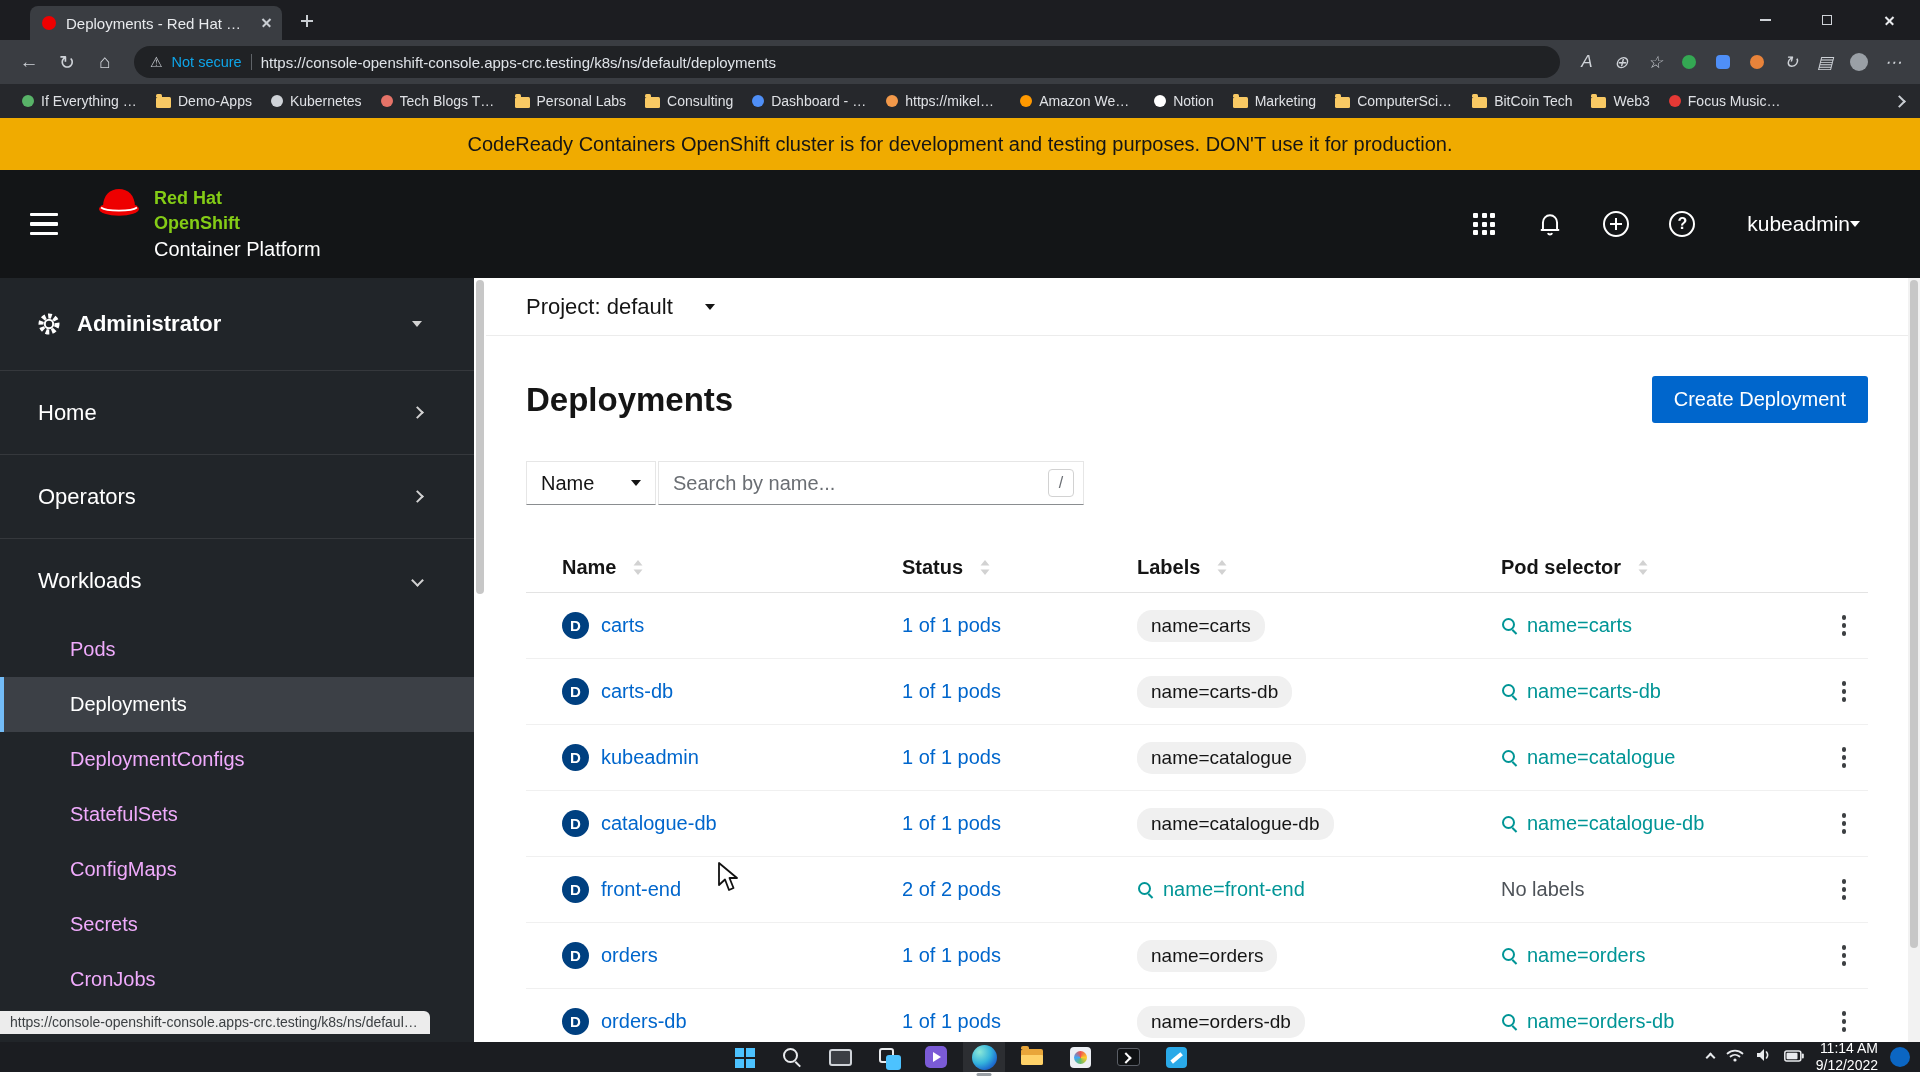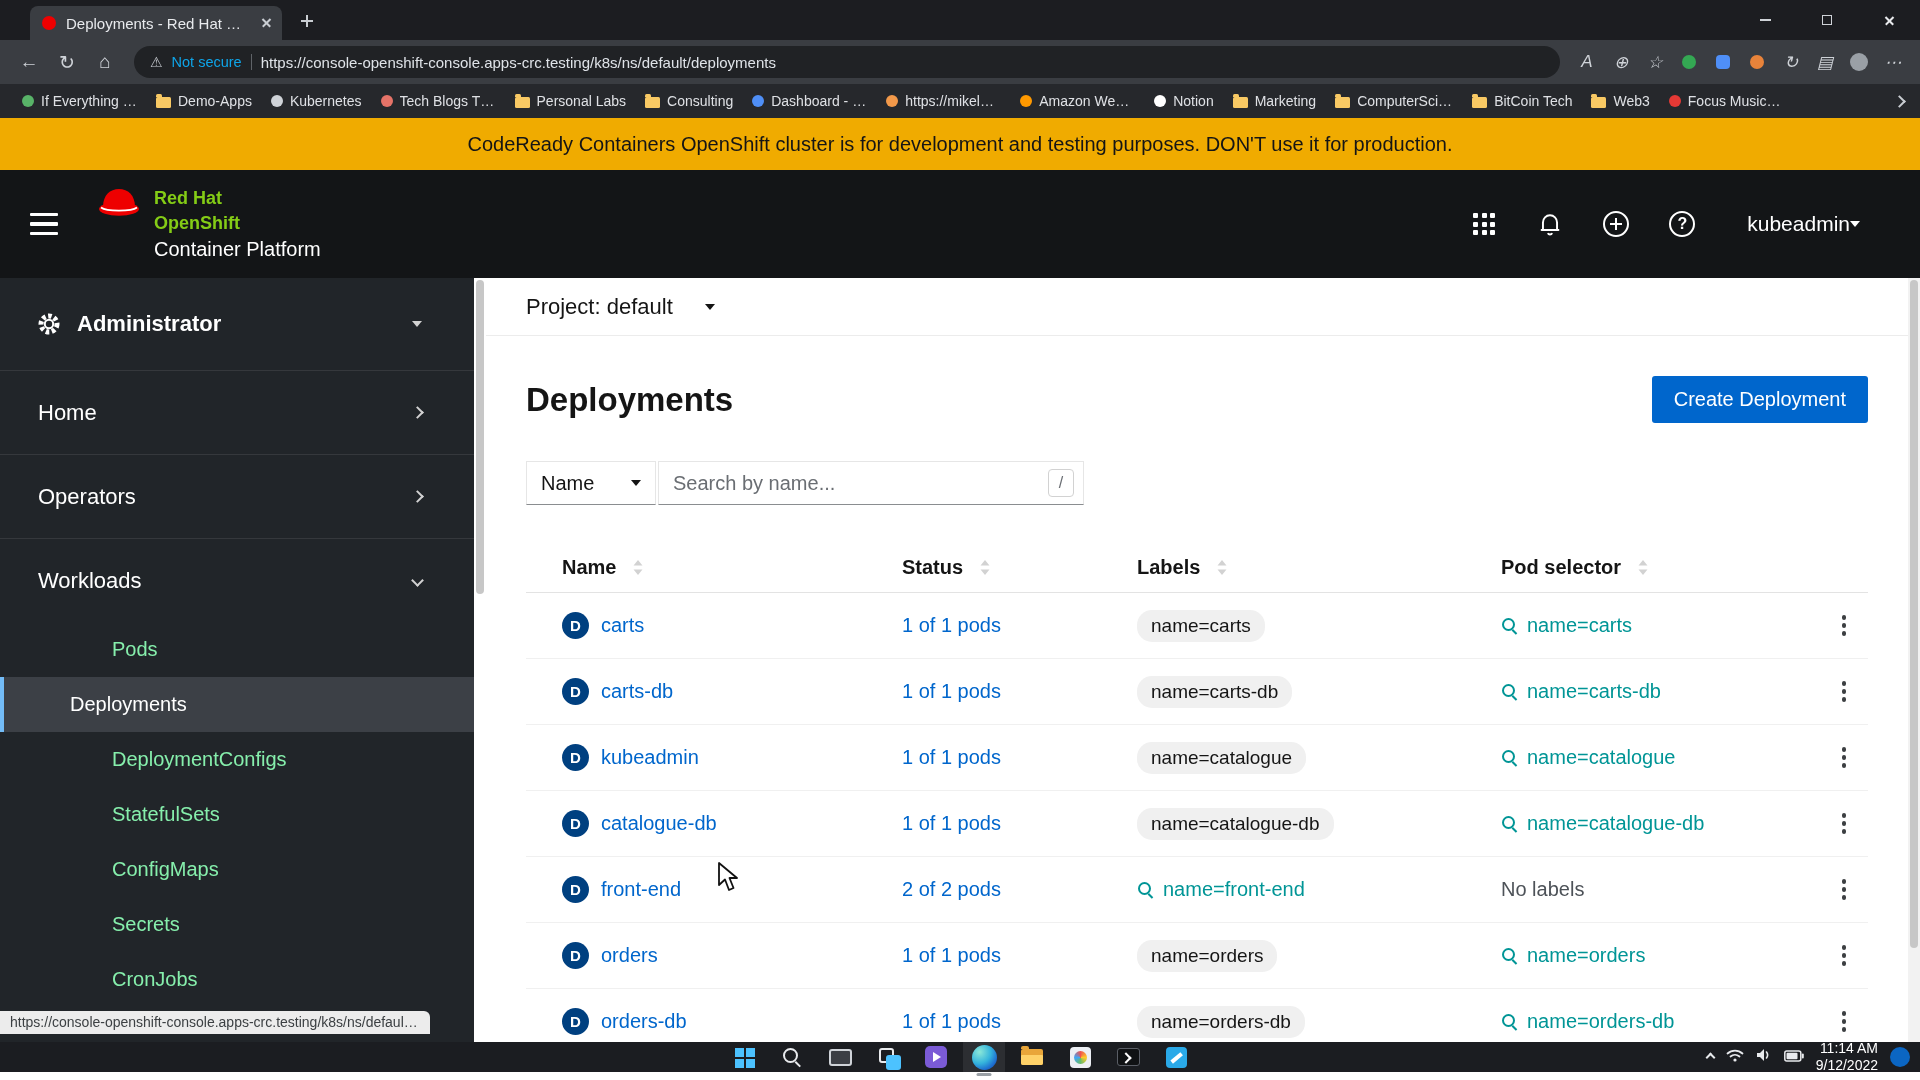--- a/index.html
+++ b/index.html
@@ -84,21 +84,21 @@
   .side-scroll .thumb{position:absolute;top:2px;left:2px;width:8px;height:314px;background:#c7c7c7;border-radius:4px}
   .main-scroll{width:12px;background:#f2f2f2;flex:none;position:relative}
   .main-scroll .thumb{position:absolute;top:2px;left:2px;width:8px;height:668px;background:#c7c7c7;border-radius:4px}
   .content{flex:1;background:#fff;overflow:hidden;min-width:0}
 
   
   .perspective{height:92px;display:flex;align-items:center;gap:15px;padding:0 52px 0 36px;position:relative;color:#fff;cursor:pointer}
   .persp-label{font-size:22px;font-weight:600}
   .right-abs{position:absolute;right:52px;color:#d2d2d2}
   .nav-item{height:84px;display:flex;align-items:center;padding:0 52px 0 38px;font-size:22px;color:#fff;border-top:1px solid rgba(255,255,255,.09);position:relative;cursor:pointer}
-  .sub-item{height:55px;display:flex;align-items:center;padding-left:112px;font-size:20px;color:#86efac;cursor:pointer}
+  .sub-item{height:55px;display:flex;align-items:center;padding-left:70px;font-size:20px;color:#f0abfc;cursor:pointer}
   .sub-item.active{background:#3c4046;border-left:4px solid #73bcf7;padding-left:66px;color:#fff}
 
   
   .project-bar{height:58px;border-bottom:1px solid #ececec;display:flex;align-items:center;padding:0 40px}
   .project-dd{display:flex;align-items:center;gap:32px;font-size:22px;color:#151515;cursor:pointer}
   .dark{color:#151515}
   .title-row{display:flex;align-items:center;justify-content:space-between;margin:40px 40px 0}
   h1{font-size:33px;font-weight:600;color:#151515}
   .create-btn{background:var(--accent-blue,#06c);color:#fff;border:none;font-size:20px;padding:12px 22px;border-radius:3px;font-family:inherit;cursor:pointer}
   .filter-row{display:flex;margin:38px 40px 0;gap:2px}

